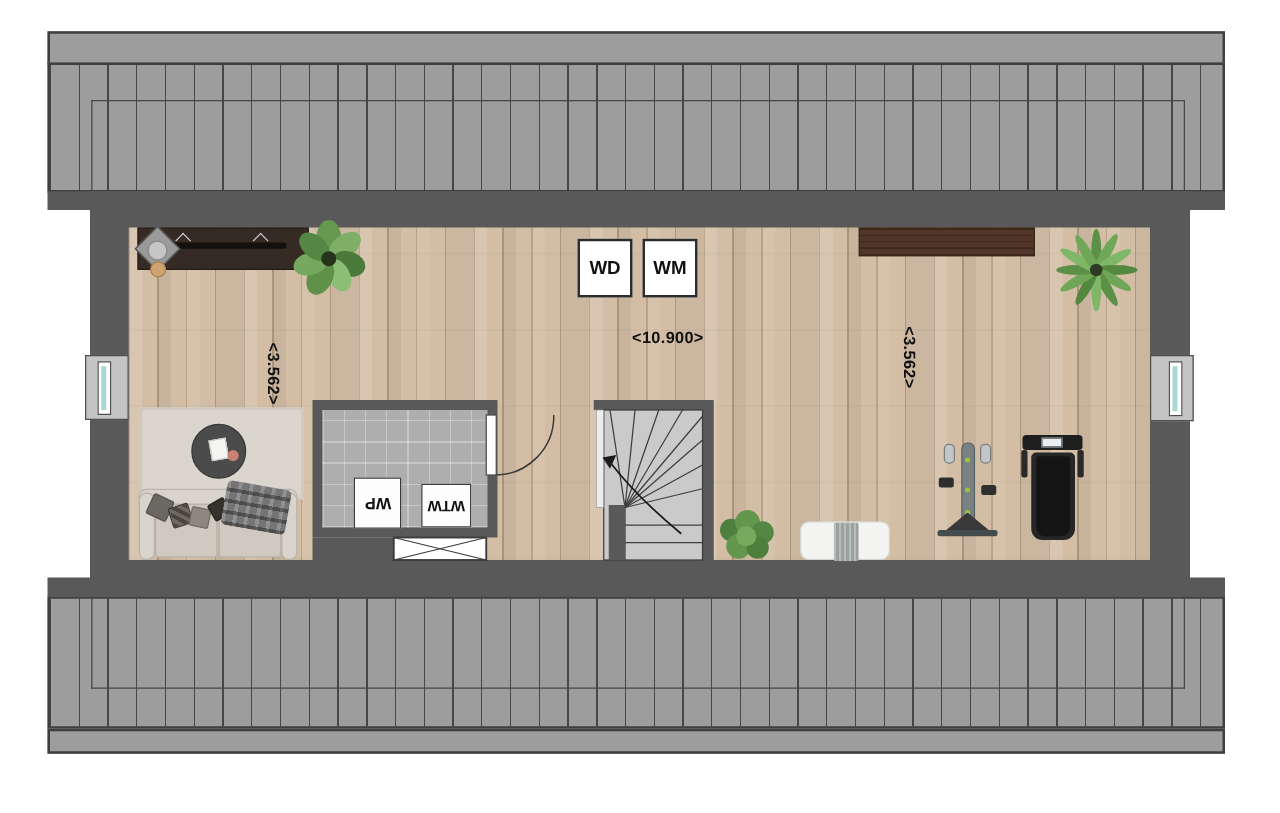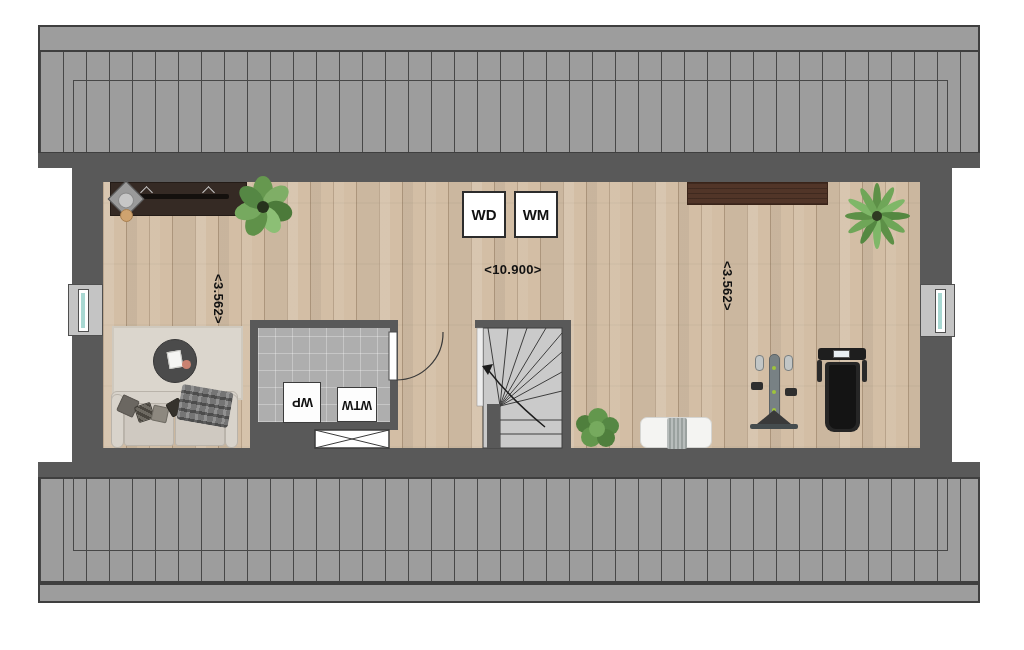--- a/index.html
+++ b/index.html
@@ -115,21 +115,21 @@
 
   <div class="abs shelf" style="left:687px;top:182px;width:141px;height:23px;"></div>
 
   <div class="abs applbox" style="left:462px;top:191px;width:44px;height:47px;">
     <span>WD</span>
   </div>
   <div class="abs applbox" style="left:514px;top:191px;width:44px;height:47px;">
     <span>WM</span>
   </div>
 
-  <div class="abs dim" style="left:463px;top:262px;width:100px;height:15px;">&lt;10.900&gt;</div>
+  <div class="abs dim" style="left:463px;top:262px;width:100px;height:15px;text-align:right;">&lt;10.900&gt;</div>
   <div class="abs dim vdim" style="left:184px;top:292px;width:70px;height:14px;">&lt;3.562&gt;</div>
   <div class="abs dim vdim" style="left:693px;top:279px;width:70px;height:14px;">&lt;3.562&gt;</div>
 
   <div class="abs dark" style="left:250px;top:320px;width:148px;height:110px;"></div>
   <div class="abs tile" style="left:258px;top:328px;width:132px;height:94px;"></div>
   <div class="abs eqbox" style="left:283px;top:382px;width:38px;height:41px;font-size:13px;">
     <span class="flip">WP</span>
   </div>
   <div class="abs eqbox" style="left:337px;top:387px;width:40px;height:35px;font-size:12px;">
     <span class="flip">WTW</span>

